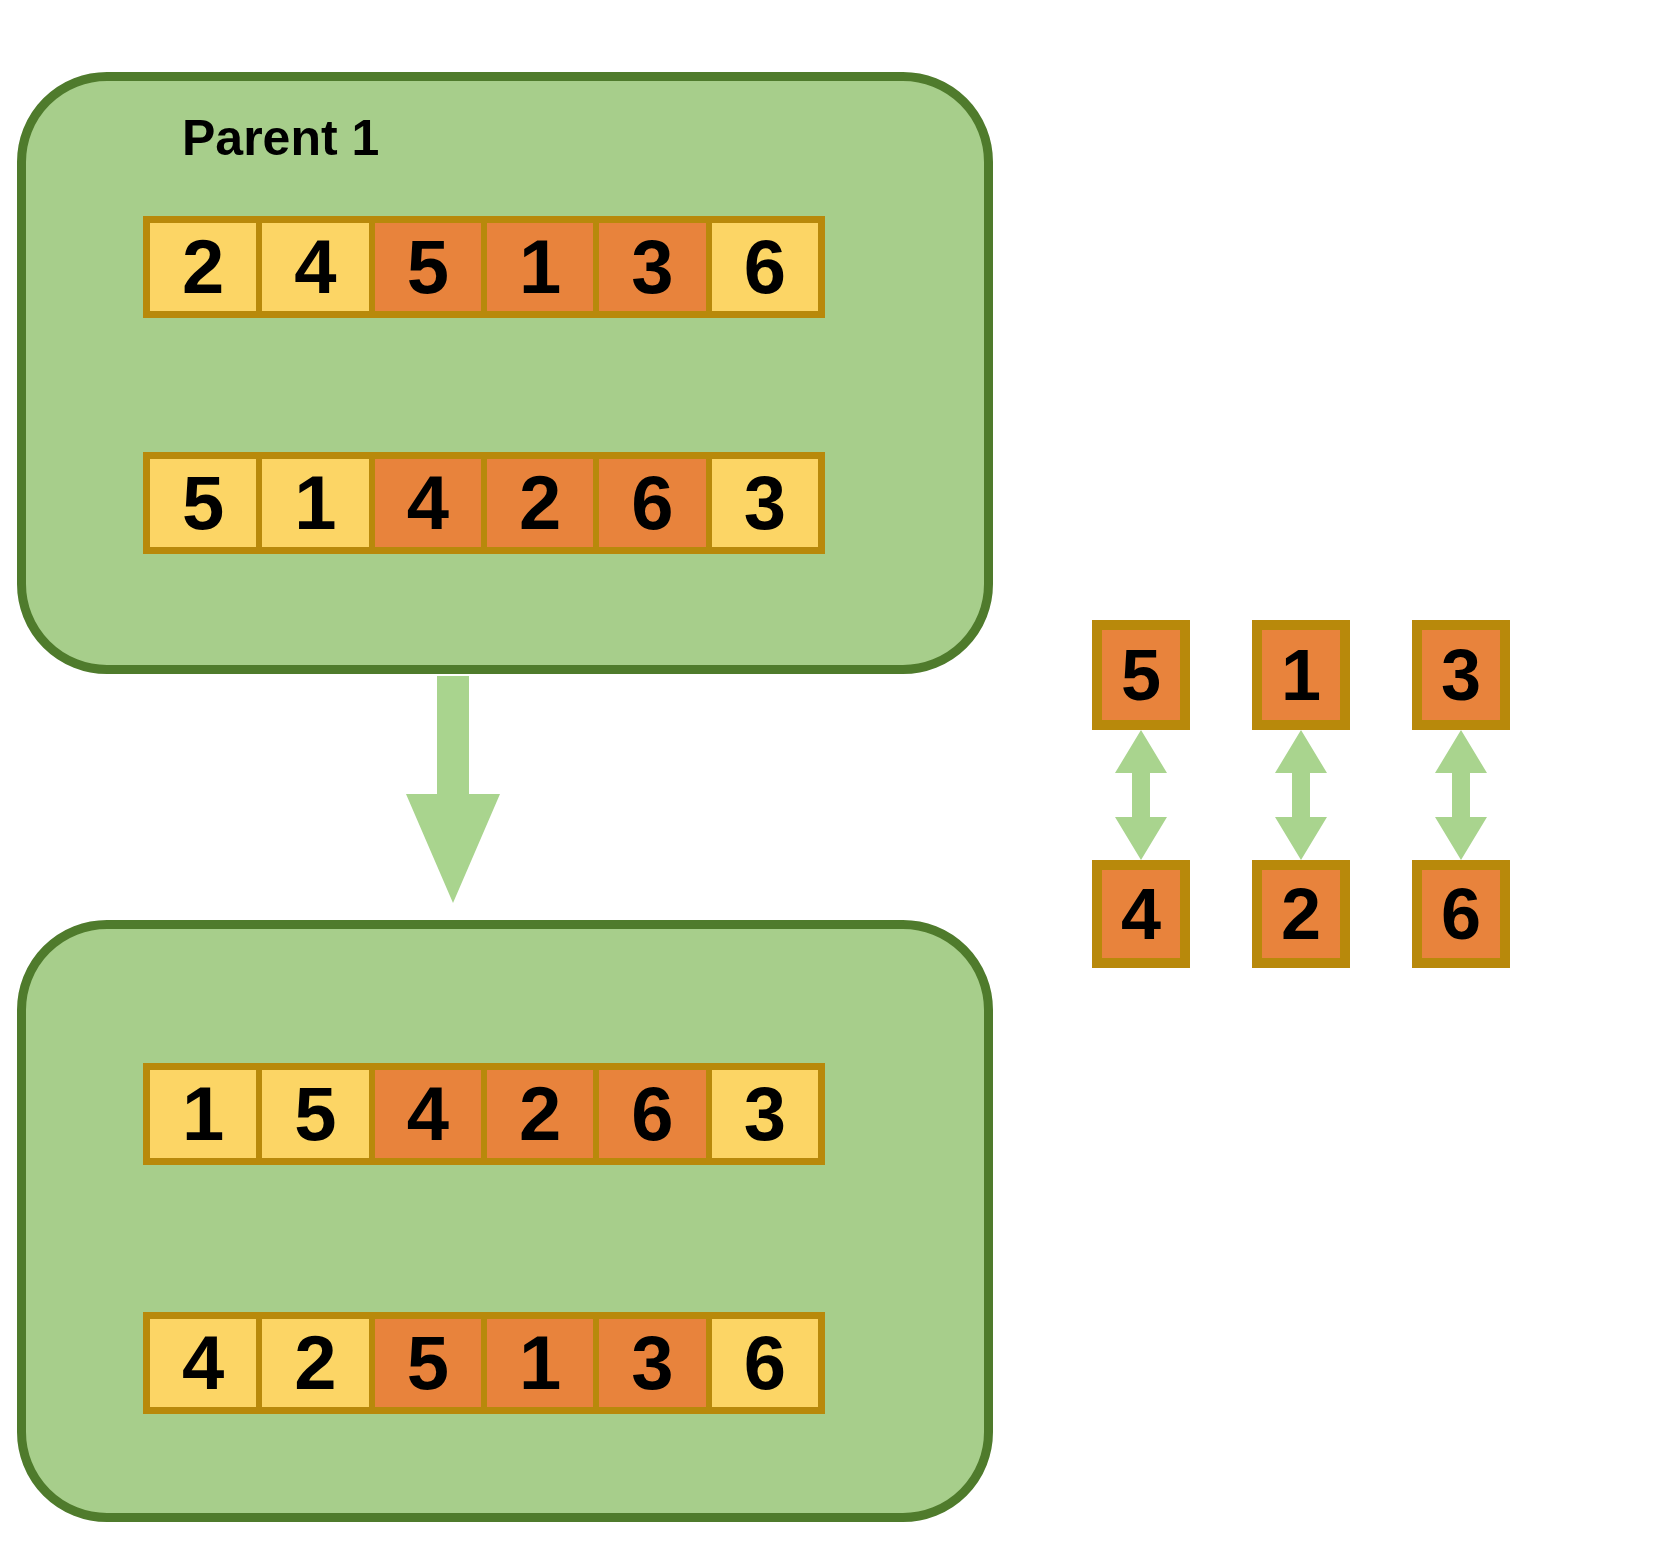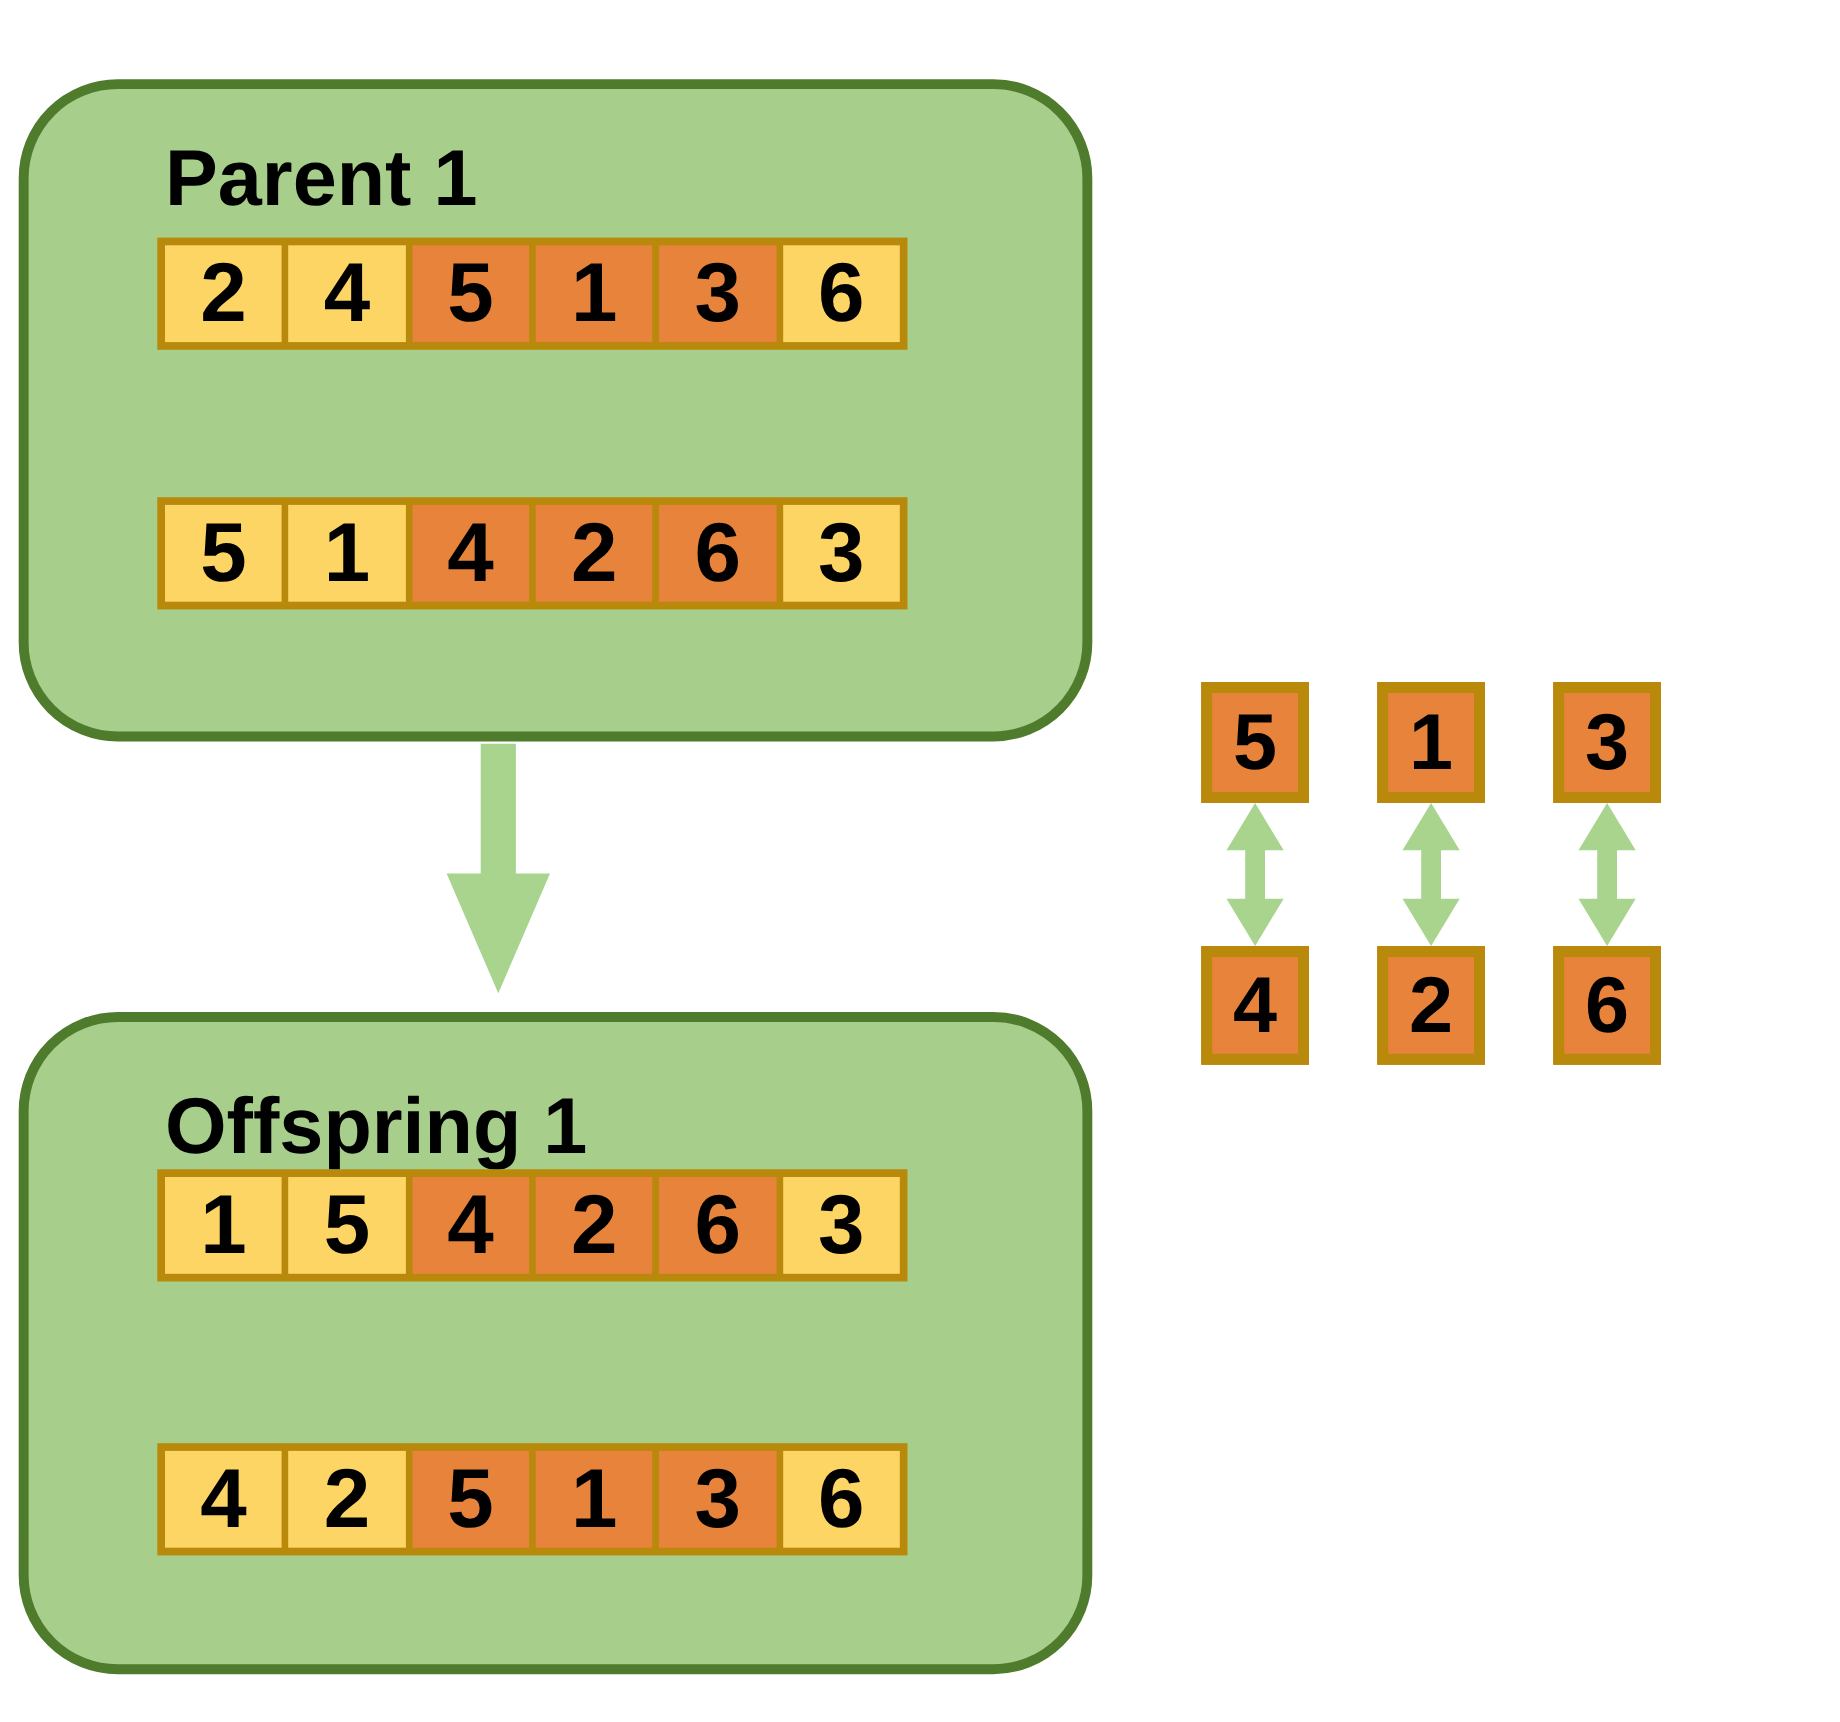--- a/index.html
+++ b/index.html
@@ -27,27 +27,26 @@
     width:976px;height:602px;
     background:var(--panel-fill);
     border:9px solid var(--panel-border);
     border-radius:90px;
     box-sizing:border-box;
   }
   .panel.parents{top:72px;}
   .panel.offspring{top:920px;}
   .row-label{
     position:absolute;
-    left:124px;
-    font-size:72px;
+    left:156px;
+    font-size:50px;
     font-weight:bold;
     line-height:1.1;
     color:var(--text);
     white-space:nowrap;
-    margin-top:12px;
   }
   .panel.parents .label-1{top:30px;}
   .panel.parents .label-2{top:276px;}
   .panel.offspring .label-1{top:44px;}
   .panel.offspring .label-2{top:278px;}
   .gene-row{
     position:absolute;
     left:117px;
     width:682px;height:102px;
     background:var(--cell-border);
@@ -135,21 +134,20 @@
       <div class="cell o">6</div>
       <div class="cell y">3</div>
     </div>
   </section>
 
   <svg class="down-arrow" viewBox="0 0 106 228" xmlns="http://www.w3.org/2000/svg" aria-hidden="true">
     <polygon points="37,0 69,0 69,118 100,118 53,227 6,118 37,118" fill="currentColor"></polygon>
   </svg>
 
   <section class="panel offspring">
-    <div class="row-label label-1">Offspring 1</div>
     <div class="gene-row row-1">
       <div class="cell y">1</div>
       <div class="cell y">5</div>
       <div class="cell o">4</div>
       <div class="cell o">2</div>
       <div class="cell o">6</div>
       <div class="cell y">3</div>
     </div>
     <div class="gene-row row-2">
       <div class="cell y">4</div>

